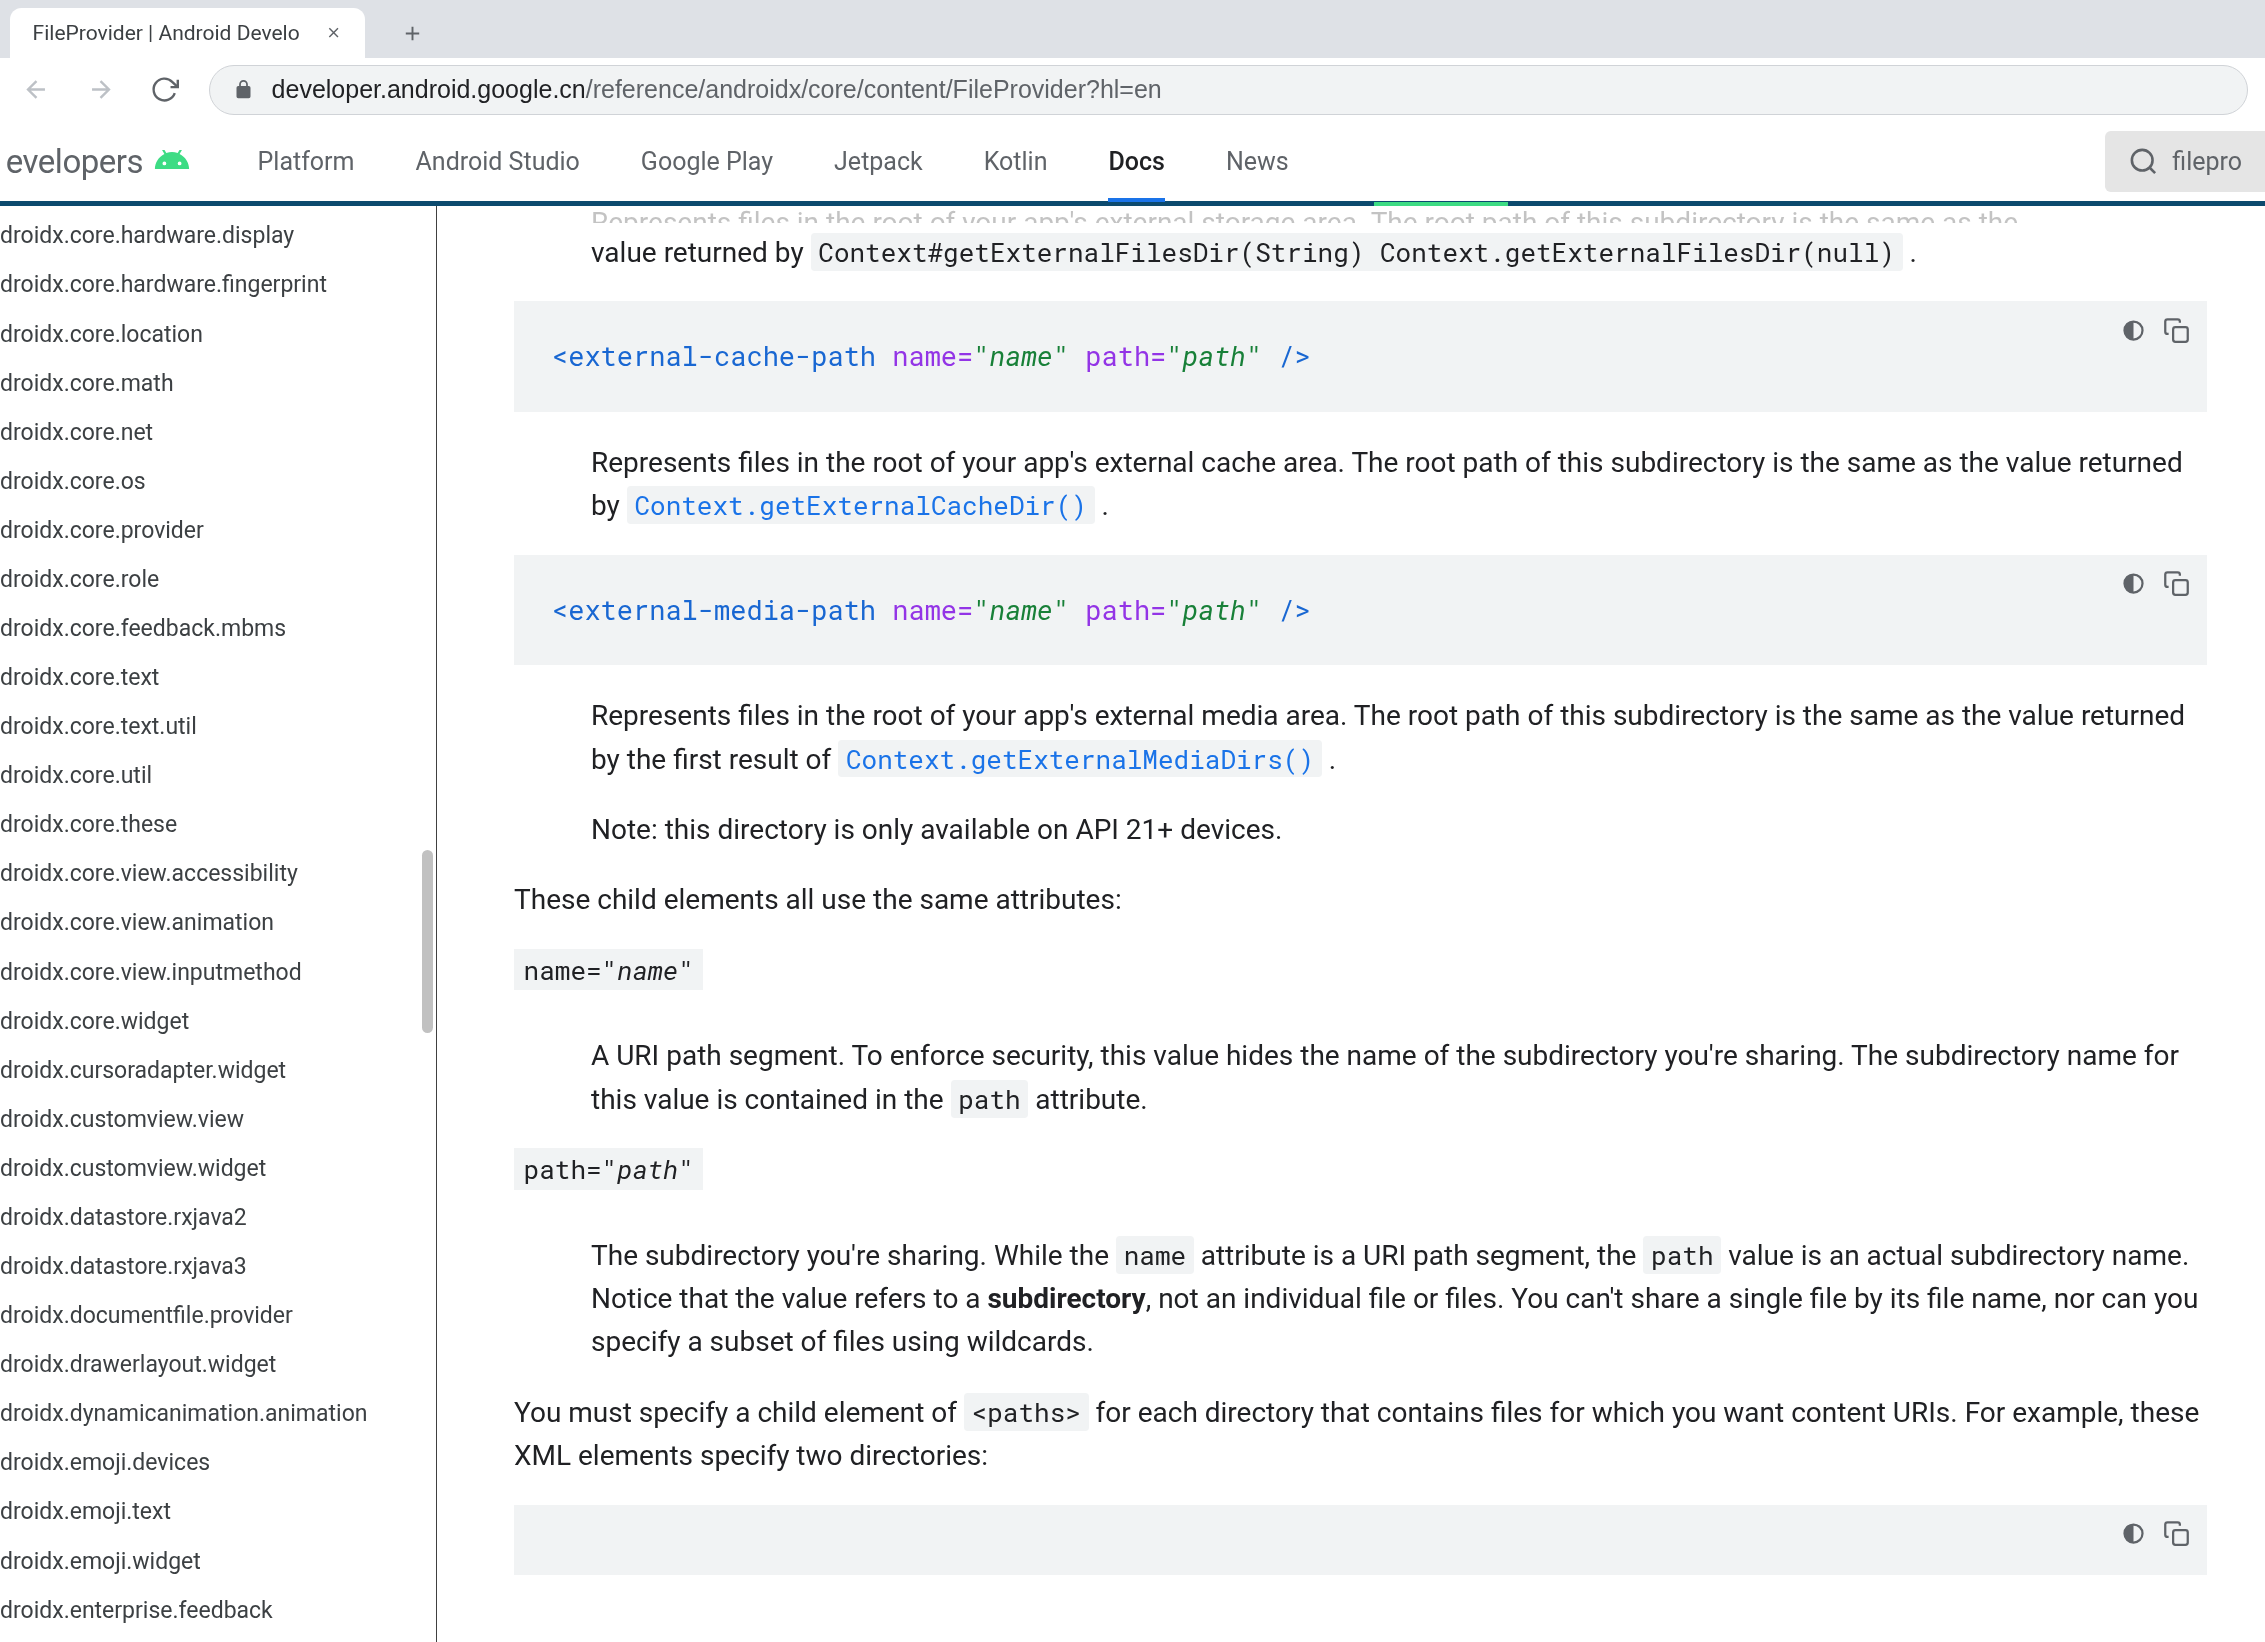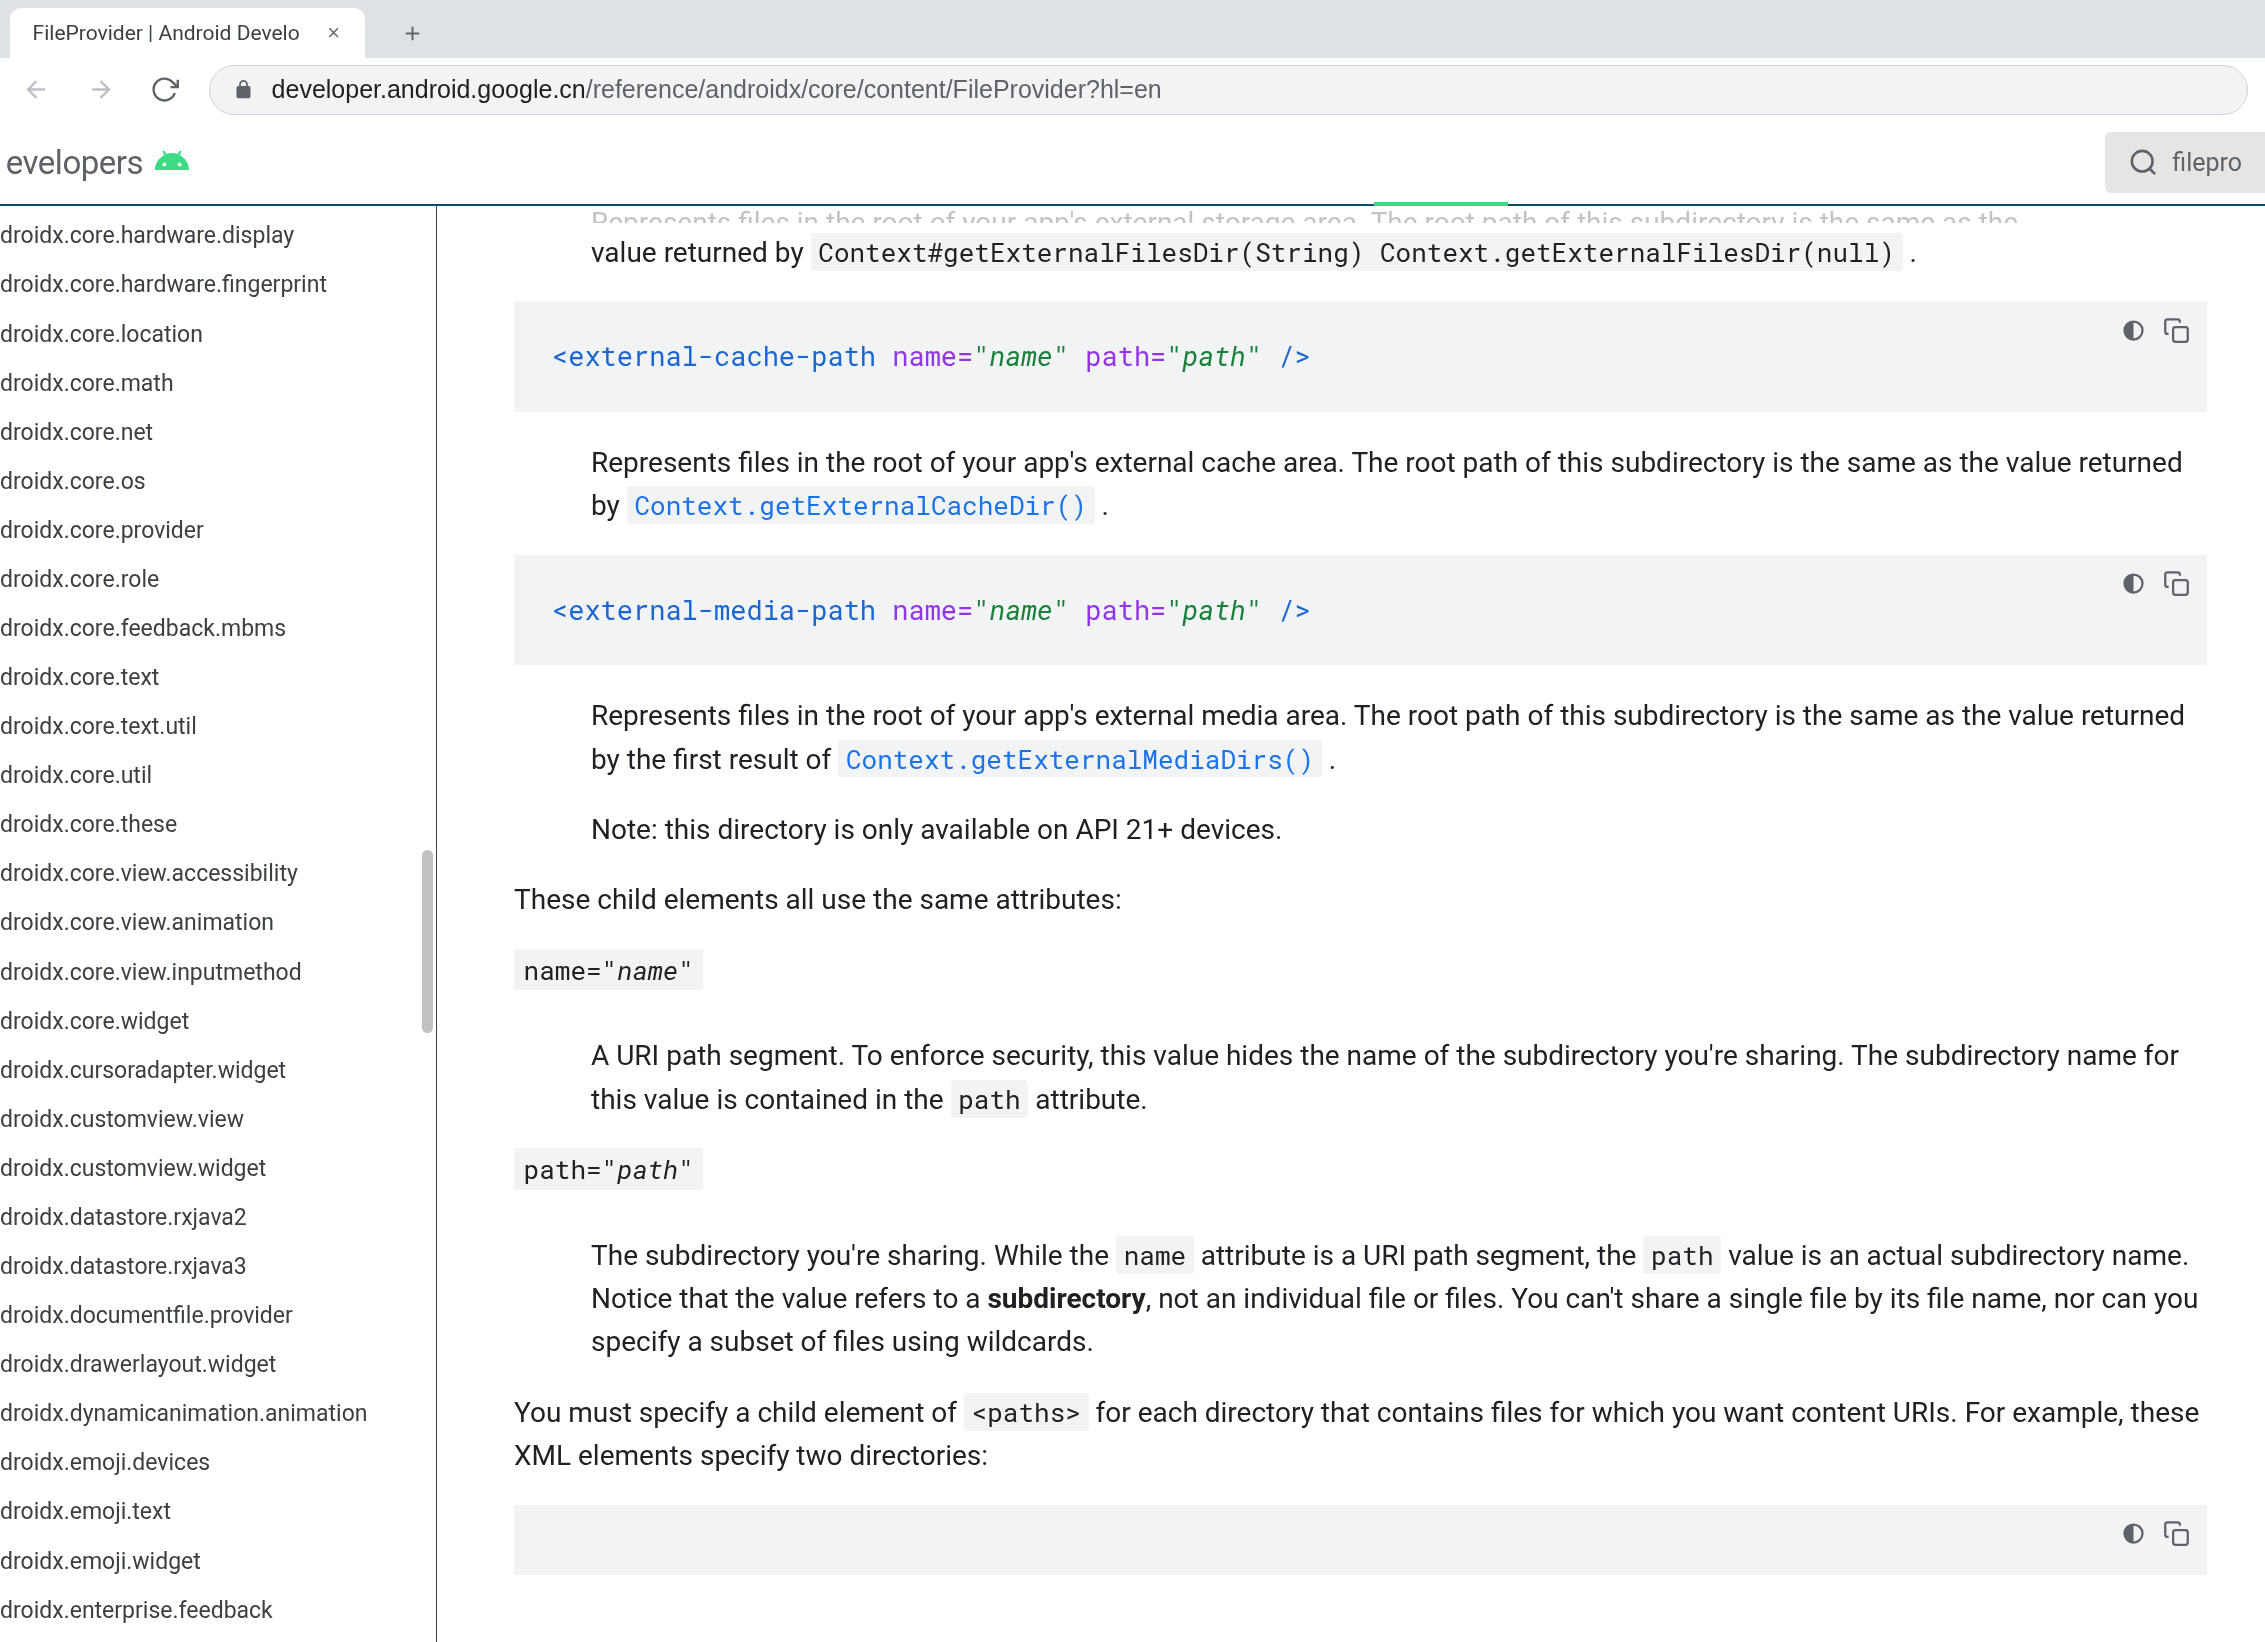--- a/index.html
+++ b/index.html
@@ -19,21 +19,21 @@
 .nav-btn { width: 38px; height: 38px; display: flex; align-items: center; justify-content: center; color: #5f6368; border-radius: 50%; }
 .nav-btn.disabled { color: #bdc1c6; }
 .nav-btn svg { width: 29px; height: 29px; }
 .address-bar { flex: 1; height: 50px; background: #f1f3f4; border: 1px solid #d0d3d7; border-radius: 25px; display: flex; align-items: center; padding: 0 23px; gap: 17.3px; }
 .lock-icon { width: 21px; height: 21px; color: #5f6368; }
 .url-text { font-size: 25px; color: #202124; font-family: Arial, sans-serif; }
 .url-text .domain { color: #202124; }
 .url-text .path { color: #5f6368; }
 
 
-.site-header { height: 85px; display: flex; align-items: center; padding: 0 0 0 5.8px; border-bottom: 2px solid #0c4a6e; position: relative; }
+.site-header { height: 85px; display: flex; align-items: center; padding: 0 0 0 5.8px; border-bottom: 5px solid #0c4a6e; position: relative; }
 .logo-area { display: flex; align-items: center; gap: 9.6px; font-size: 33px; color: #5f6368; margin-right: 67px; letter-spacing: -0.5px; }
 .android-icon { width: 38px; height: 23px; }
 .main-nav { display: flex; gap: 61px; align-items: center; height: 100%; }
 .nav-item { font-size: 25px; color: #5f6368; cursor: pointer; height: 100%; display: flex; align-items: center; position: relative; }
 .nav-item.active { color: #202124; font-weight: 500; }
 .nav-item.active::after { content: ""; position: absolute; bottom: -1px; left: 0; right: 0; height: 3.8px; background: #1a73e8; }
 .docs-underline { position: absolute; height: 3.8px; background: #3ddc84; top: 81px; }
 .search-area { position: absolute; right: 0; display: flex; align-items: center; gap: 13.4px; background: #e5e5e5; height: 61px; padding: 0 23px; border-radius: 5.8px 0 0 5.8px; }
 .search-area svg { width: 31px; height: 31px; color: #5f6368; }
 .search-text { font-size: 25px; color: #5f6368; }
@@ -114,20 +114,29 @@
   </div>
 </div>
 
 <div class="site-header">
   <div class="logo-area">
     <span>evelopers</span>
     <svg class="android-icon" viewBox="0 0 40 24" fill="#3ddc84">
         <path d="M28 4l3-5-2-1-3 5a18 18 0 0 0-12 0L11-2 9-1l3 5C6 7 2 13 2 20h36c0-7-4-13-10-16zM12 16a2 2 0 1 1 0-4 2 2 0 0 1 0 4zm16 0a2 2 0 1 1 0-4 2 2 0 0 1 0 4z"></path>
       </svg>
   </div>
+  <div class="main-nav" id="main-nav">
+      <div class="nav-item">Platform</div>
+      <div class="nav-item">Android Studio</div>
+      <div class="nav-item">Google Play</div>
+      <div class="nav-item">Jetpack</div>
+      <div class="nav-item">Kotlin</div>
+      <div class="nav-item active">Docs</div>
+      <div class="nav-item">News</div>
+    </div>
   <div class="docs-underline" style="left:1374px; width:134px;"></div>
   <div class="search-area">
     <svg viewBox="0 0 24 24" fill="none" stroke="currentColor" stroke-width="2">
         <circle cx="11" cy="11" r="8"></circle>
         <path d="M21 21l-4.35-4.35"></path>
       </svg>
     <span class="search-text">filepro</span>
   </div>
 </div>
 

